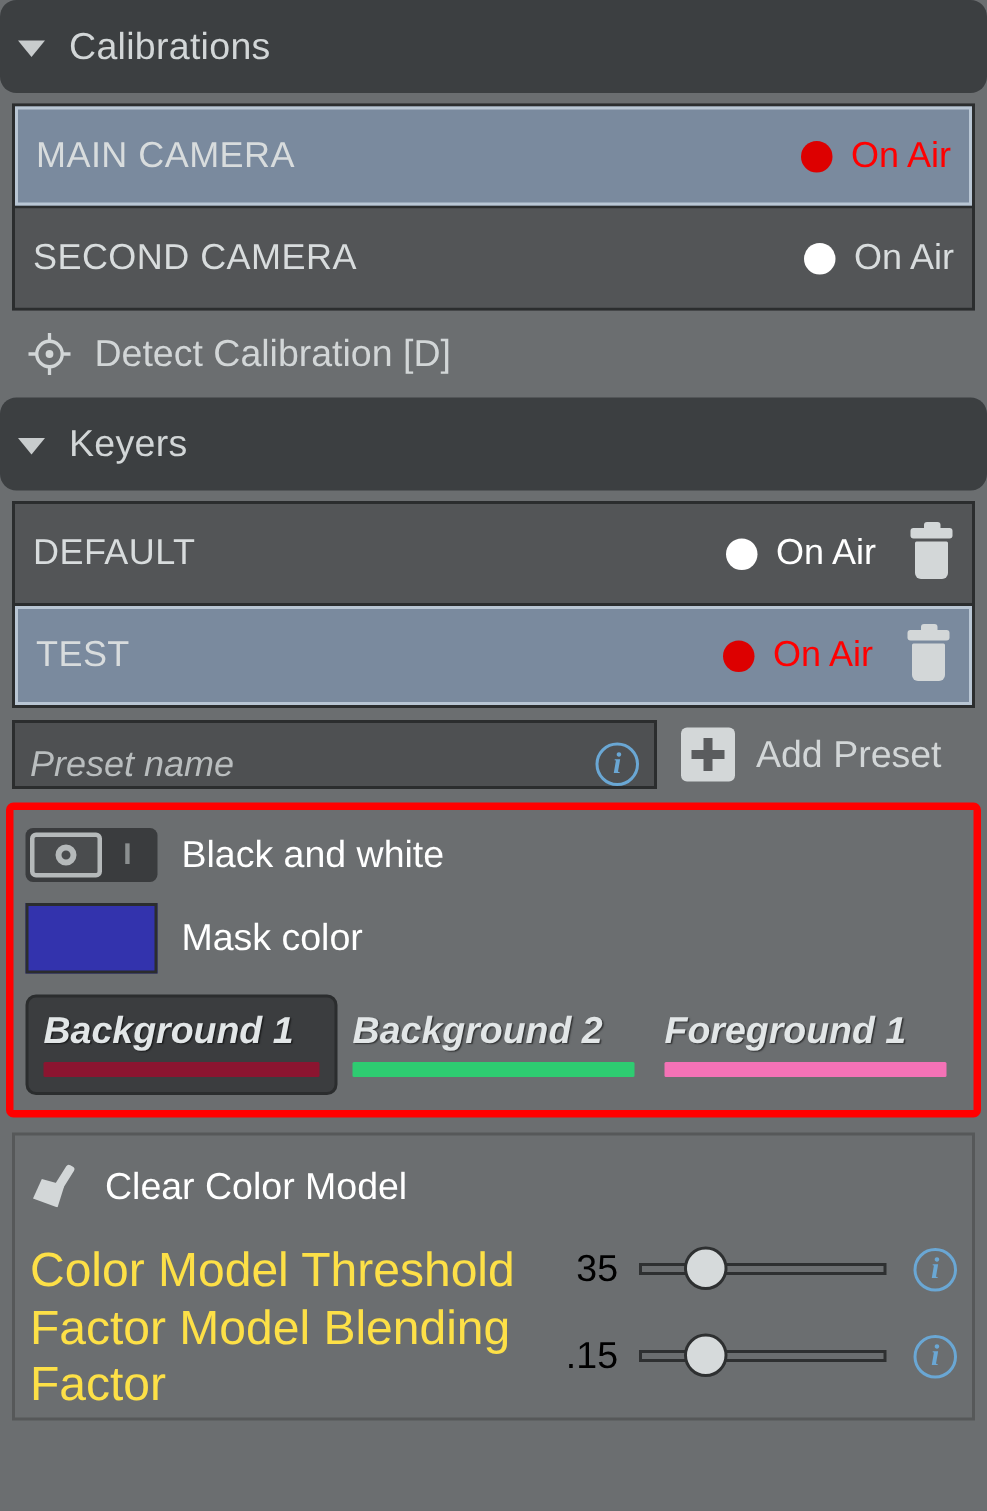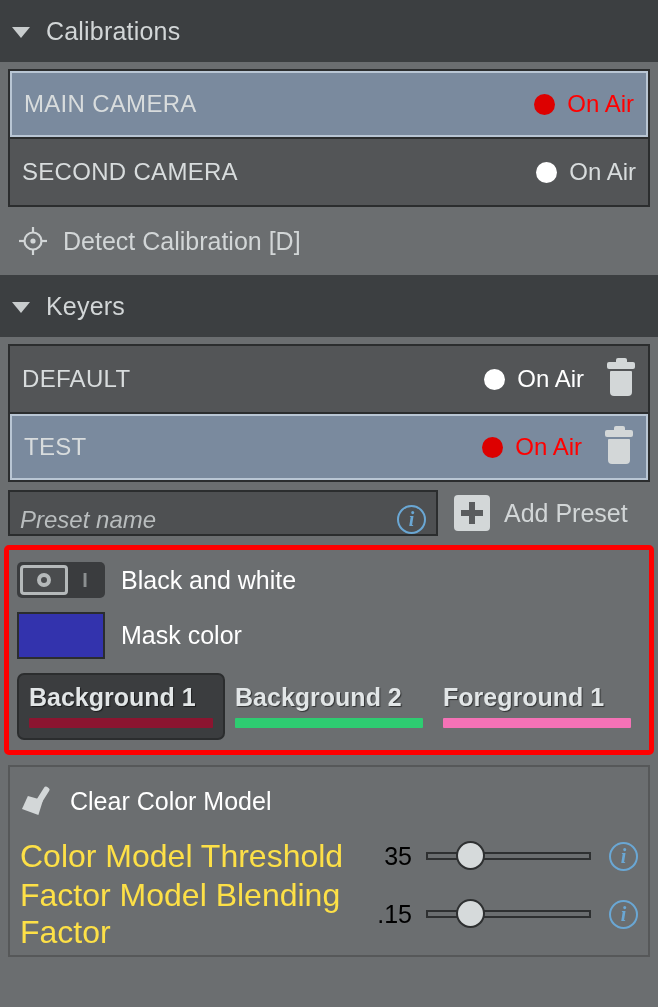--- a/index.html
+++ b/index.html
@@ -20,20 +20,21 @@
   }
 
   
   .section-header {
     height: 62px;
     background: #3c3f41;
     display: flex;
     align-items: center;
     padding-left: 12px;
     gap: 16px;
+    border-radius: 11px;
   }
   .caret {
     width: 0; height: 0;
     border-left: 9px solid transparent;
     border-right: 9px solid transparent;
     border-top: 11px solid #c8cccd;
     margin-top: 3px;
   }
   .section-title {
     color: #d2d6d7;
@@ -105,21 +106,21 @@
     background: #d3d7d8;
     border-radius: 1px 1px 4px 4px;
   }
 
   
   .action-row {
     display: flex;
     align-items: center;
     gap: 15px;
     padding-left: 18px;
-    height: 68px;
+    height: 58px;
   }
   .action-label {
     color: #d2d6d7;
     font-size: 25px;
   }
 
   
   .preset-row {
     display: flex;
     align-items: center;
@@ -237,20 +238,21 @@
     width: 88px; height: 47px;
     border: 2px solid #2b2d2e;
   }
 
   
   .samples {
     display: flex;
     align-items: stretch;
     margin-top: 14px;
     gap: 0;
+    font-style: italic;
   }
   .sample {
     width: 213px;
     padding: 8px 10px 10px 10px;
     display: flex;
     flex-direction: column;
     justify-content: center;
     overflow: hidden;
   }
   .sample.active {

